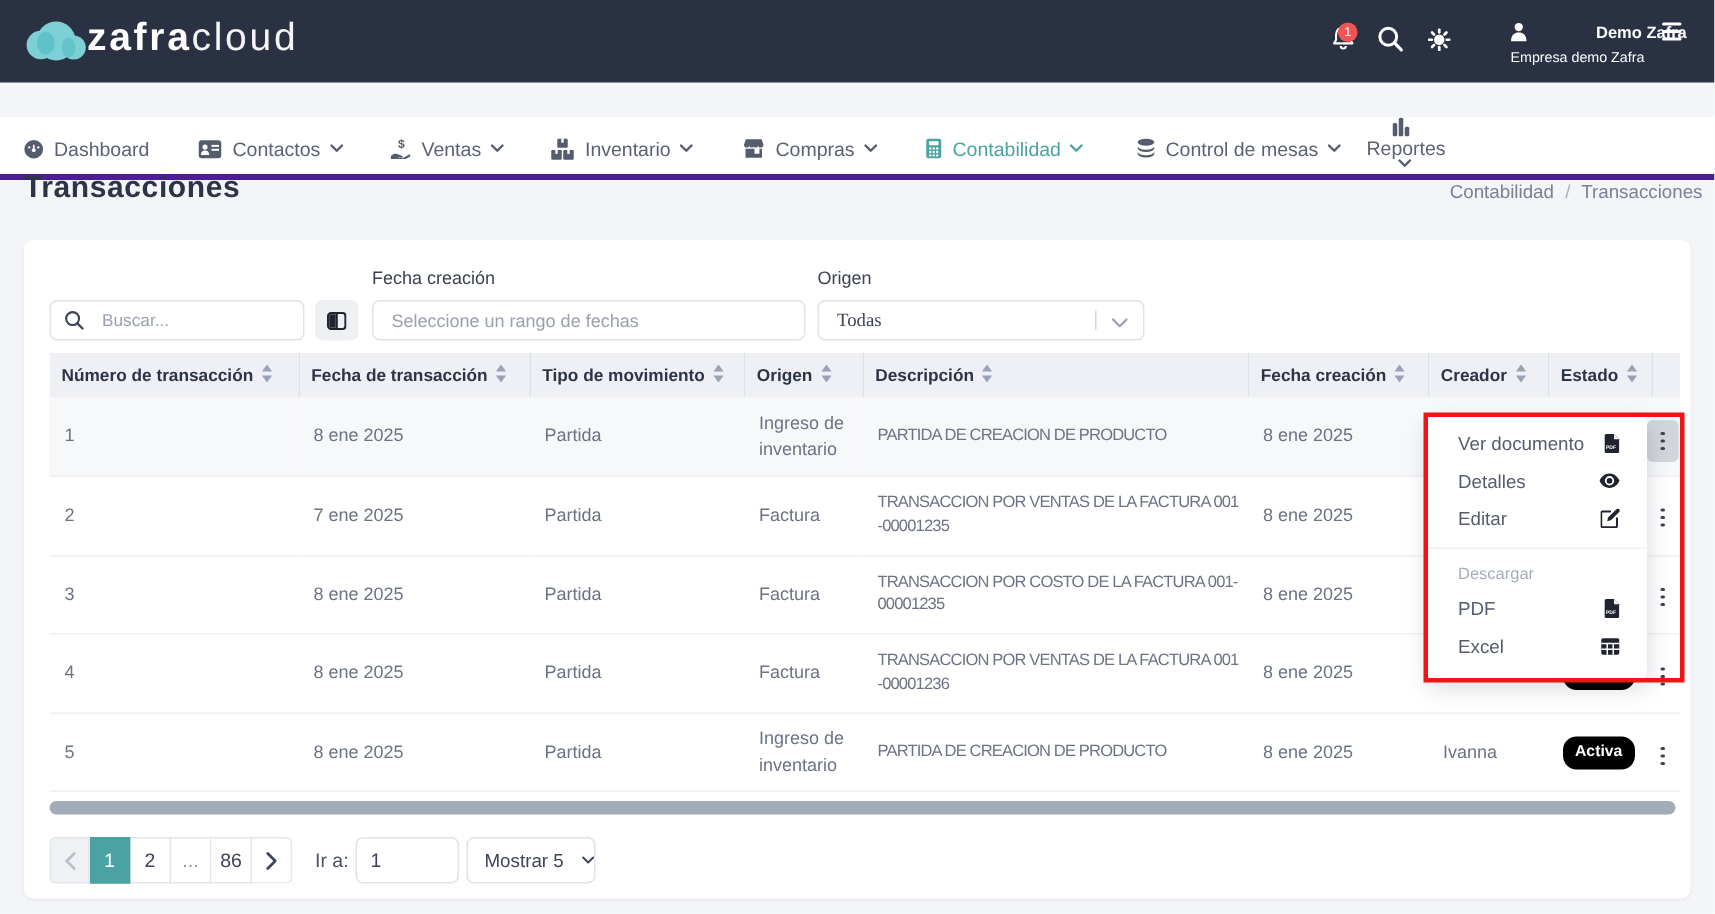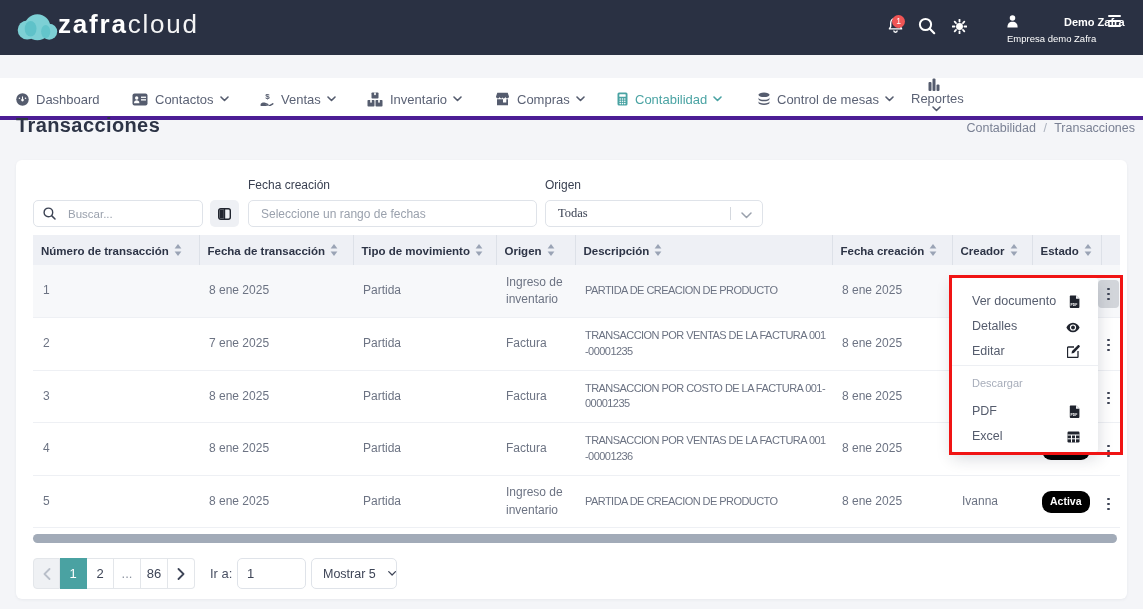--- a/index.html
+++ b/index.html
@@ -62,21 +62,21 @@
 .pager a:first-child { border-left:1px solid #e3e6ea; border-radius:4px 0 0 4px; }
 .pager a:last-child { border-radius:0 4px 4px 0; }
 .pager a.on { background:#4aa2a2; color:#fff; border-color:#4aa2a2; }
 .pager a.dis { color:#b9bfc9; background:#eff1f4; }
 .goto-l { position:absolute; left:210px; top:566px; font-size:13px; color:#4a5164; }
 .goto { position:absolute; left:237px; top:558px; width:69px; height:31px; border:1px solid #dfe3e9; border-radius:5px; font-size:13px; color:#3e4557; display:flex; align-items:center; padding-left:9px; }
 .show { position:absolute; left:311px; top:558px; width:86px; height:31px; border:1px solid #dfe3e9; border-radius:5px; font-size:12.5px; color:#3e4557; display:flex; align-items:center; padding-left:11px; white-space:nowrap; }
 
 
 .menu { position:absolute; left:952px; top:278px; width:146px; height:174px; background:#fff; border-radius:3px; box-shadow:0 6px 16px rgba(30,40,60,.18); z-index:5; padding-top:5px; }
-.menu .it { height:25px; display:flex; align-items:flex-end; padding:0 18px 0 20px; font-size:12.5px; color:#555c6d; }
+.menu .it { height:25px; display:flex; align-items:center; padding:0 18px 0 20px; font-size:12.5px; color:#555c6d; }
 .menu .it .ic { margin-left:auto; }
 .menu .hd { height:20px; display:flex; align-items:center; padding:0 20px; font-size:11px; color:#a7adba; margin-top:7px; }
 .menu .dv { height:1px; background:#edeff3; margin:7px 0 0 0; }
 
 
 .redrect { position:absolute; left:949px; top:275px; width:174px; height:180px; border:3.5px solid #f01414; z-index:6; }
 </style>
 </head>
 <body>
 

